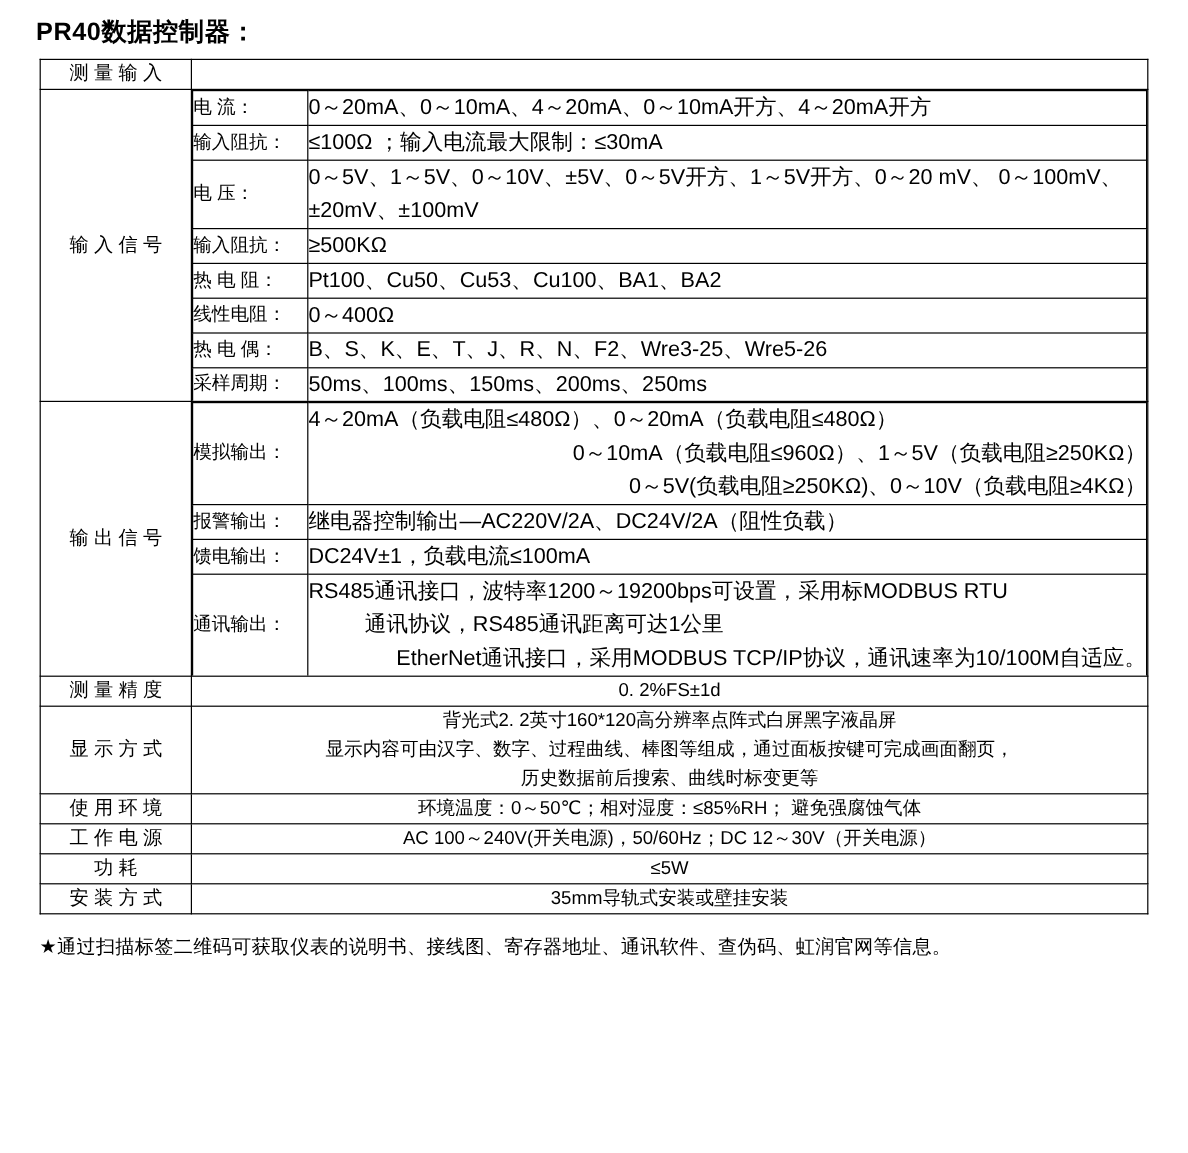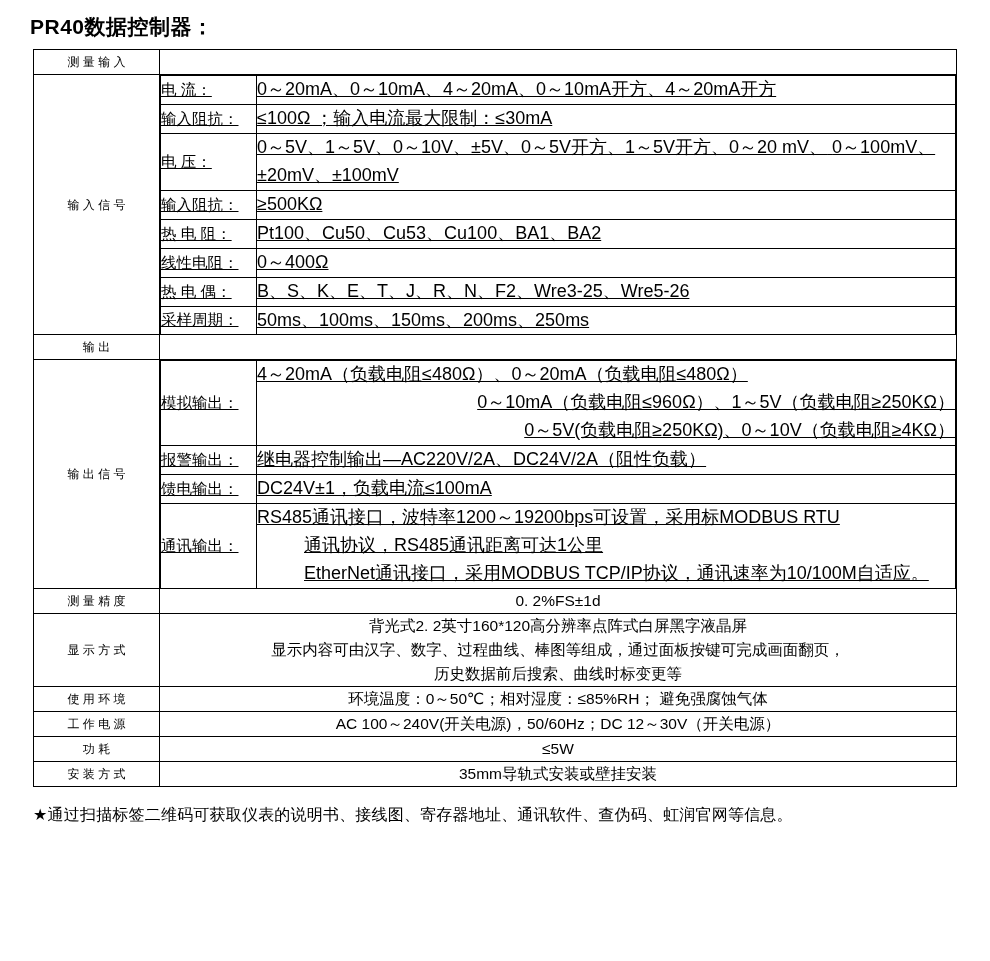--- a/index.html
+++ b/index.html
@@ -37,38 +37,37 @@
     font-size: 15.5px;
   }
   table.spec td {
     border: 1px solid #000;
     padding: 0;
     vertical-align: middle;
   }
   .cat-cell {
     width: 126px;
     text-align: center;
-    font-size: 12px;
+    font-size: 16px;
     padding: 5px 2px;
     line-height: 1.5;
   }
   .cat-inner {
     display: block;
     white-space: nowrap;
   }
   .sub-table {
     border-collapse: collapse;
     table-layout: fixed;
     width: 100%;
   }
   .sub-table td {
     border: 0;
     border-bottom: 1px solid #000;
     padding: 0;
-    text-decoration: underline;
   }
   .sub-table tr:last-child td {
     border-bottom: 0;
   }
   .label-col {
     width: 96px;
     padding: 4px 0 4px 8px;
     vertical-align: top;
     white-space: nowrap;
     font-size: 15.5px;
@@ -91,21 +90,21 @@
   }
   .indent1 { display: block; padding-left: 48px; text-align: right; }
   .indent2 { display: block; padding-left: 8px; margin-left: 39px; }
   .note {
     margin: 16px 0 0 33px;
     font-size: 16px;
     line-height: 1.5;
     font-weight: 500;
     letter-spacing: 0.2px;
   }
-  .nowrap { white-space: nowrap; }
+  .nowrap { white-space: nowrap; text-align: right; }
 </style>
 </head>
 <body>
 
 <div class="page">
 
   <div class="doc-title">PR40数据控制器：</div>
 
   <table class="spec">
     <colgroup>
@@ -179,26 +178,20 @@
                 <td class="label-col">采样周期：</td>
                 <td class="value-col">
                   <span class="line">50ms、100ms、150ms、200ms、250ms</span>
                 </td>
               </tr>
             </tbody>
           </table>
         </td>
       </tr>
 
-      <tr>
-        <td class="cat-cell">
-          <span class="cat-inner">输    出</span>
-        </td>
-        <td class="plain-cell empty-row">&nbsp;</td>
-      </tr>
 
       <tr>
         <td class="cat-cell">
           <span class="cat-inner">输 出 信 号</span>
         </td>
         <td>
           <table class="sub-table">
             <colgroup>
                 <col style="width:96px">
                 <col>

